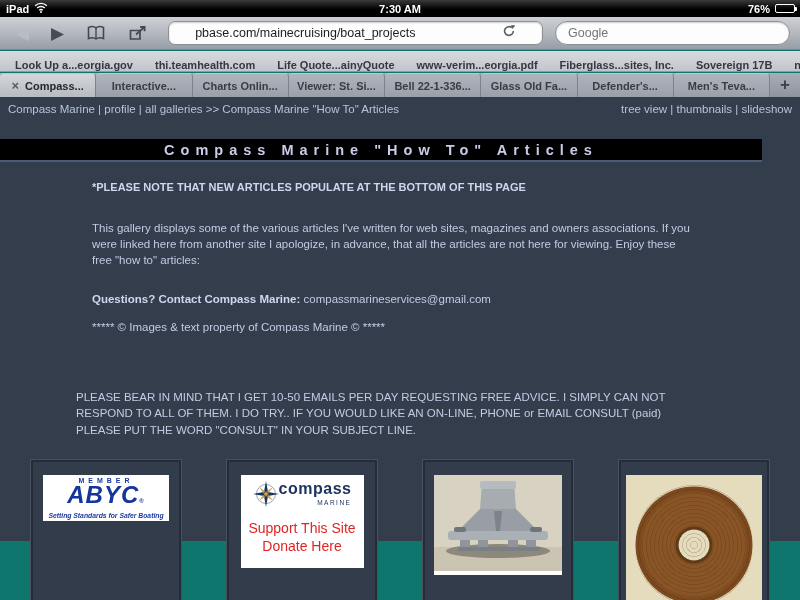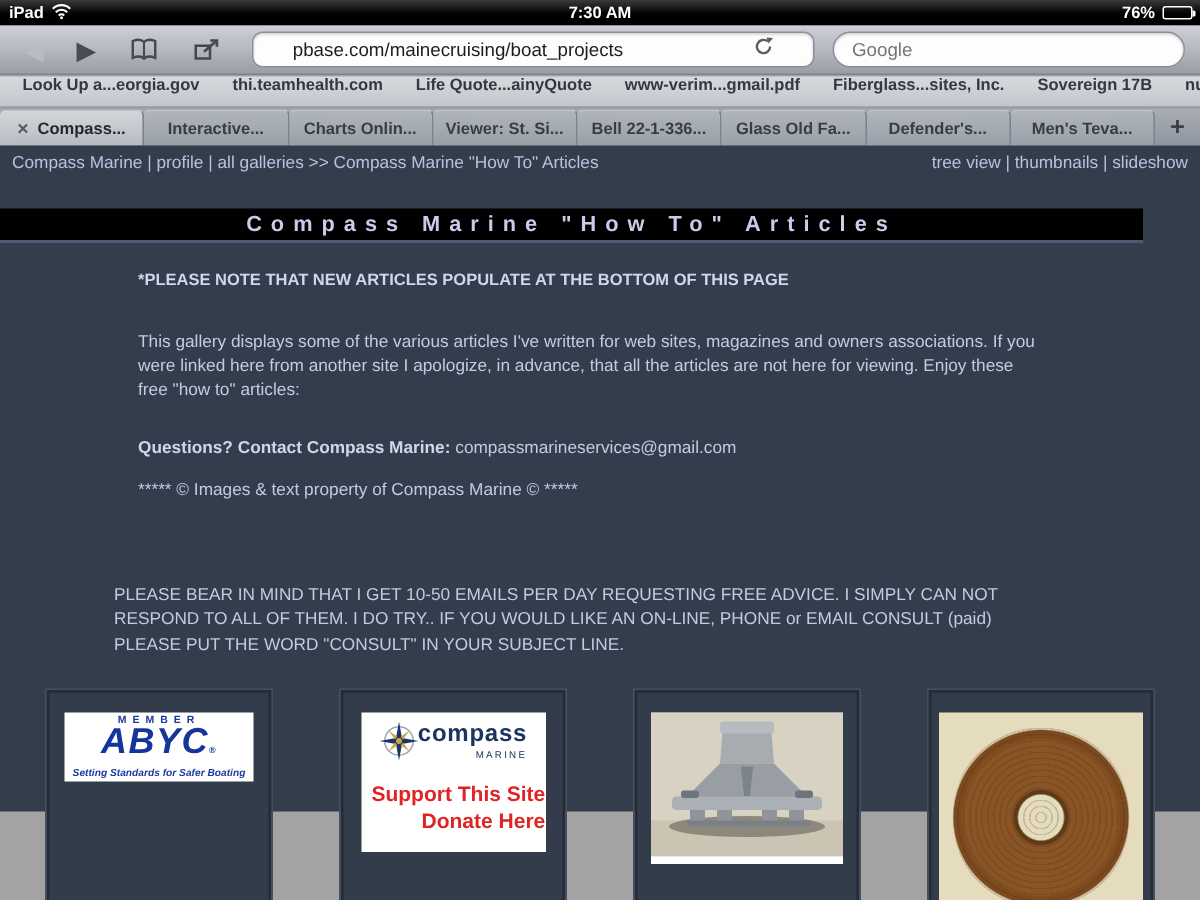--- a/index.html
+++ b/index.html
@@ -1,18 +1,18 @@
 <!DOCTYPE html>
 <html><head>
 <meta charset="utf-8">
 <style>
   * { margin:0; padding:0; box-sizing:border-box; }
   html,body { width:800px; height:600px; }
   body { font-family:"Liberation Sans", sans-serif; background:#000; }
-  .screen { position:relative; width:800px; height:600px; overflow:hidden; background:#a3a3a3; }
+  .screen { position:relative; width:800px; height:600px; overflow:hidden; background:#0f766e; }
 
   
   .status-bar { position:absolute; top:0; left:0; width:800px; height:17px;
     background:linear-gradient(#3a3a3a,#000 55%); color:#fff; font-size:11px; font-weight:bold;
     display:flex; align-items:center; }
   .status-left { position:absolute; left:6px; display:flex; align-items:center; gap:5px; }
   .status-center { position:absolute; left:0; right:0; text-align:center; }
   .status-right { position:absolute; right:5px; display:flex; align-items:center; gap:5px; }
   .battery { width:20px; height:9px; border:1px solid #fff; border-radius:2px; position:relative; padding:1px; }
   .battery::after { content:""; position:absolute; right:-3px; top:2px; width:2px; height:4px; background:#fff; border-radius:0 1px 1px 0; }
@@ -29,21 +29,21 @@
   .url-field { margin-left:20px; flex:1; height:24px; background:#fdfdfd; border:1px solid #8b9097;
     border-radius:7px; display:flex; align-items:center; padding:0 26px; box-shadow:inset 0 1px 2px rgba(0,0,0,.18); }
   .url-text { flex:1; font-size:12.5px; color:#1d1d1f; white-space:nowrap; overflow:hidden; }
   .search-field { width:235px; height:24px; margin:0 10px 0 12px; background:#fdfdfd; border:1px solid #8b9097;
     border-radius:13px; font-size:12.5px; color:#999; padding:0 12px; box-shadow:inset 0 1px 2px rgba(0,0,0,.18);
     font-family:"Liberation Sans", sans-serif; outline:none; }
 
   
   .bookmarks-bar { position:absolute; top:51px; left:0; width:800px; height:21px;
     background:linear-gradient(#d7dade,#c2c6cc); border-bottom:1px solid #9299a2;
-    display:flex; align-items:flex-start; font-size:11px; font-weight:bold; color:#34383f; }
+    display:flex; align-items:flex-end; font-size:11px; font-weight:bold; color:#34383f; }
   .bookmark-item { margin-left:22px; white-space:nowrap; cursor:default; }
   .bookmark-item:first-child { margin-left:15px; }
 
   
   .tab-bar { position:absolute; top:73px; left:0; width:800px; height:24px;
     background:linear-gradient(#a8adb5,#8f959e); display:flex; }
   .tab { flex:1; border-right:1px solid #7c828b; border-top:1px solid #c3c7cc;
     background:linear-gradient(#b0b5bc,#9aa0a9); display:flex; align-items:center; justify-content:center;
     font-size:11px; font-weight:bold; color:#383d44; white-space:nowrap; overflow:hidden;
     border-radius:4px 4px 0 0; cursor:default; }
@@ -77,21 +77,21 @@
   .abyc-member { font-size:7px; font-weight:bold; letter-spacing:4px; color:#1b3a9e; }
   .abyc-word { font-size:24px; line-height:22px; font-weight:bold; font-style:italic; color:#15359b; letter-spacing:1px; }
   .abyc-reg { font-size:6px; vertical-align:baseline; font-style:normal; }
   .abyc-tag { font-size:6.8px; font-weight:bold; font-style:italic; color:#1b3a9e; }
 
   
   .donate { width:123px; height:93px; text-align:center; padding-top:6px; }
   .cm-row { display:flex; align-items:center; justify-content:center; gap:0; }
   .cm-word { font-size:16px; color:#1c3560; font-weight:bold; letter-spacing:.5px; line-height:14px; text-align:left; }
   .cm-sub { display:block; font-size:6.5px; letter-spacing:1.5px; color:#1c3560; text-align:right; font-weight:normal; }
-  .donate-line { font-size:14px; font-weight:bold; color:#e02424; line-height:1.3;text-align:right; }
+  .donate-line { font-size:14px; font-weight:normal; color:#e02424; line-height:1.3; }
   .donate-line.first { margin-top:8px; }
 
   
   .photo { border:0; }
   .tape { width:136px; height:140px; background:#e5dcbe;
     display:flex; align-items:center; justify-content:center; }
   .tape-roll { width:118px; height:124px; border-radius:50%;
     background:
       repeating-radial-gradient(circle, rgba(0,0,0,0) 0 3px, rgba(60,30,5,.18) 3px 4px),
       radial-gradient(circle, #e5dcbe 0 15px, #5e3a16 16px 18px, #8a5526 19px 52px, #7c4a1e 53px 58px, #e5dcbe 59px);
@@ -146,21 +146,21 @@
         </svg>
       </span>
     </div>
     <input class="search-field" type="text" placeholder="Google" style="">
   </div>
 
   <div class="bookmarks-bar">
     <span class="bookmark-item">Look Up a...eorgia.gov</span>
     <span class="bookmark-item">thi.teamhealth.com</span>
     <span class="bookmark-item">Life Quote...ainyQuote</span>
-    <span class="bookmark-item">www-verim...gmail.pdf</span>
+    <span class="bookmark-item">www-verim...eorgia.pdf</span>
     <span class="bookmark-item">Fiberglass...sites, Inc.</span>
     <span class="bookmark-item">Sovereign 17B</span>
     <span class="bookmark-item">nutrition</span>
 
   </div>
 
   <div class="tab-bar">
     <div class="tab active">
       <span class="tab-close">×</span>
       <span>Compass...</span>

